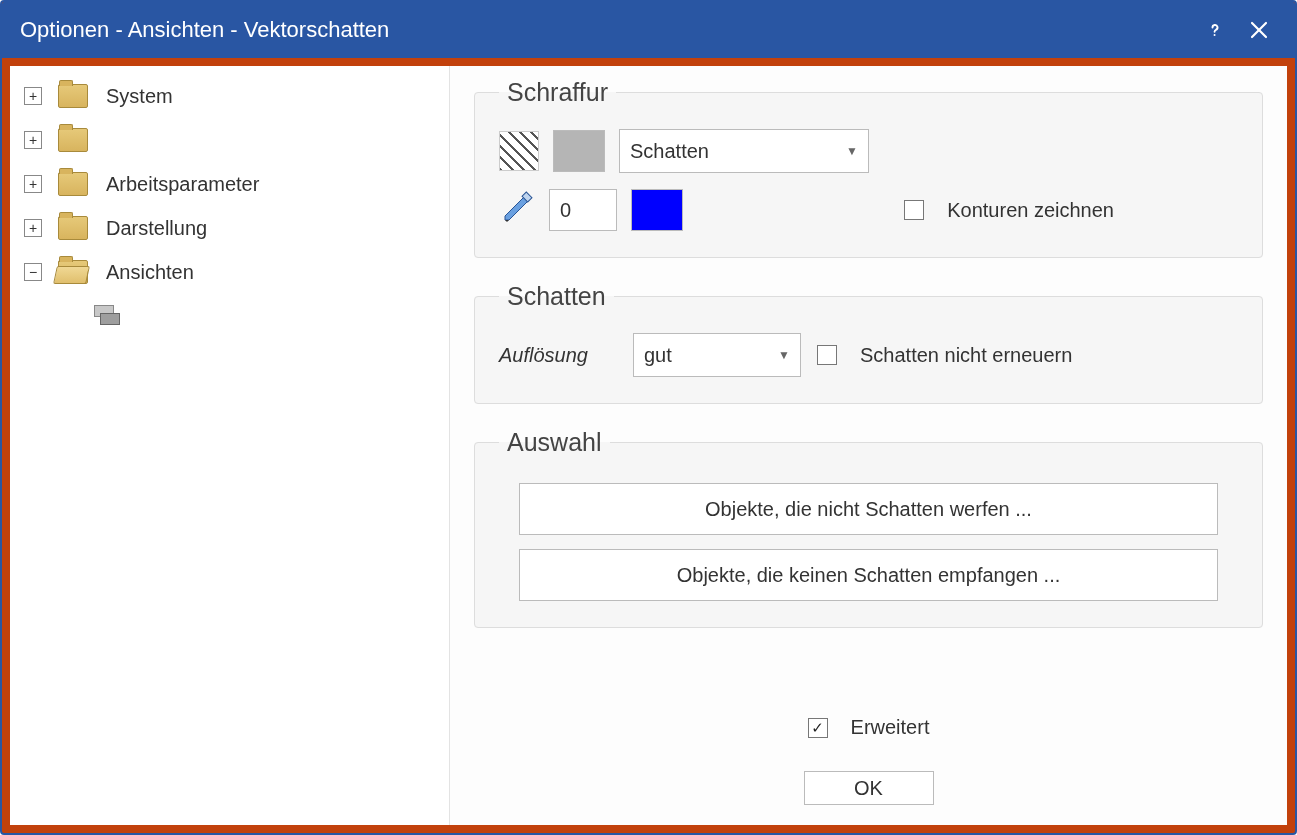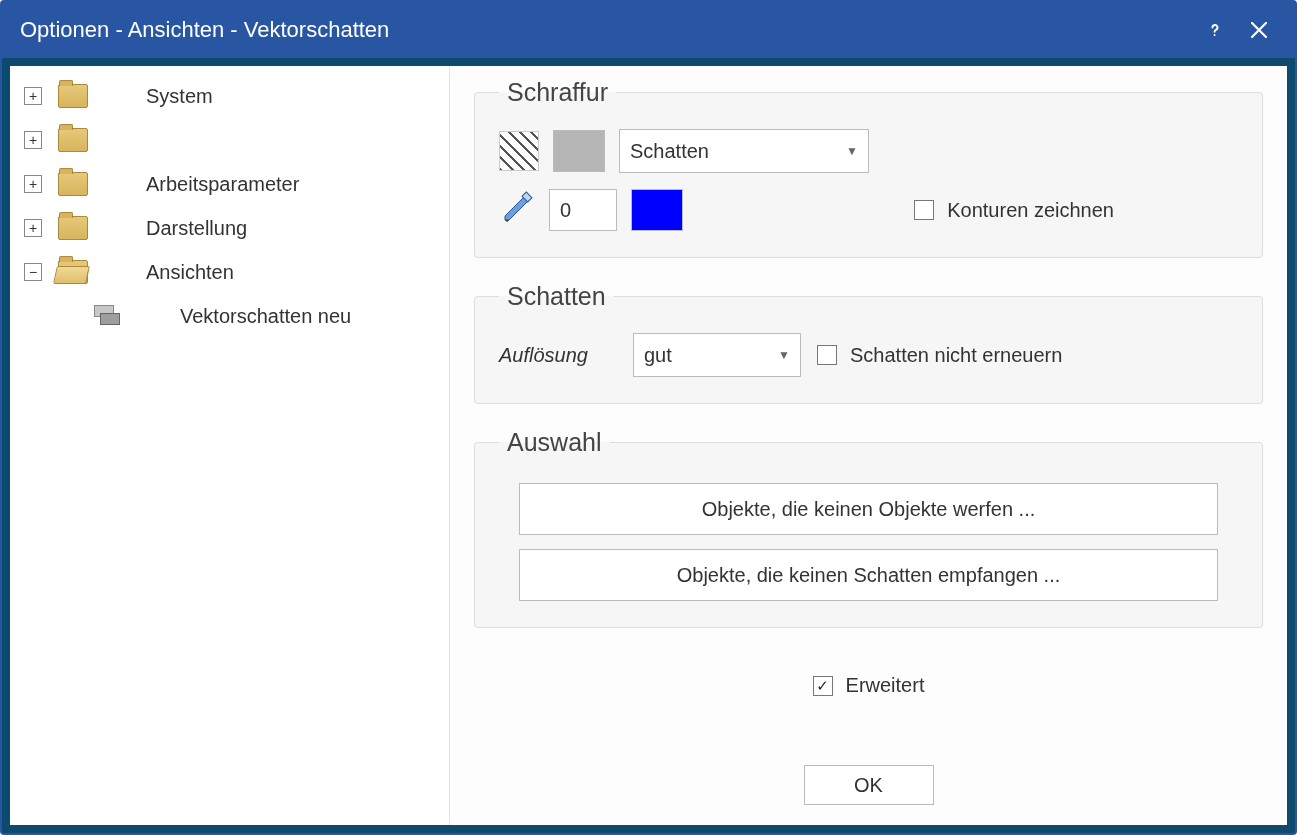--- a/index.html
+++ b/index.html
@@ -3,21 +3,21 @@
 <meta charset="utf-8">
 <style>
   * { box-sizing: border-box; }
   html, body { margin: 0; padding: 0; height: 100%; font-family: "Segoe UI", Tahoma, sans-serif; font-size: 20px; color: #333; }
   body { background: #fff; display: flex; align-items: flex-start; justify-content: flex-start; }
 
   .window {
     width: 1297px; height: 835px;
     border: 2px solid #2956a3;
     border-radius: 4px;
-    background: #0c4a6e;
+    background: #c2410c;
     display: flex; flex-direction: column;
     overflow: hidden;
   }
 
   .titlebar {
     height: 56px;
     background: #2956a3;
     color: #fff;
     display: flex; align-items: center;
     padding: 0 14px 0 18px;
@@ -78,21 +78,21 @@
     width: 26px; height: 22px; margin-right: 12px; flex-shrink: 0; position: relative;
   }
   .tree .generic-ico .a { position:absolute; width: 20px; height: 12px; background:#c8c8c8; border:1px solid #888; top:0; left:0; }
   .tree .generic-ico .b { position:absolute; width: 20px; height: 12px; background:#9e9e9e; border:1px solid #666; top:8px; left:6px; }
   .tree .doc-ico {
     width: 24px; height: 22px; margin-right: 12px; flex-shrink: 0;
     border: 2px solid #444; background: #fff; position: relative;
   }
   .tree .doc-ico::before { content:""; position:absolute; left:3px; top:3px; width:7px; height:7px; border:2px solid #444; }
 
-  .tree .label { padding: 2px 8px; border-radius: 2px; margin-left: 40px; }
+  .tree .label { padding: 2px 8px; border-radius: 2px; }
   .tree .row.selected .label { background: #d0d0d0; }
 
   .tree ul { list-style: none; margin: 0; padding: 0 0 0 40px; }
   .tree ul.deep { padding-left: 70px; }
 
   
   .content-pane {
     flex: 1; display: flex; flex-direction: column;
     padding: 12px 24px 20px 24px;
     background: #fdfdfd;
@@ -131,21 +131,21 @@
   .combo .txt { flex: 1; }
   .combo .arrow { color: #666; font-size: 12px; margin-left: 10px; }
   .combo.wide { min-width: 250px; }
 
   .numbox {
     width: 68px; height: 42px; border: 1px solid #bbb; background: #fff;
     display: flex; align-items: center; padding: 0 10px;
   }
 
   .checkbox {
-    display: flex; align-items: center; gap: 13px; cursor: pointer;
+    display: flex; align-items: center; gap: 23px; cursor: pointer;
   }
   .checkbox .box {
     width: 20px; height: 20px; border: 1px solid #777; background: #fff;
     display: flex; align-items: center; justify-content: center; font-size: 15px; line-height:1;
   }
   .checkbox .box.checked::after { content: "✓"; color: #222; }
 
   .big-btn {
     display: flex; align-items: center; justify-content: center;
     height: 52px; border: 1px solid #bbb; background: #fff;
@@ -155,24 +155,24 @@
   .auswahl-inner { padding-left: 20px; padding-right: 20px; }
 
   .footer {
     display: flex; align-items: center; gap: 16px;
     padding-top: 6px;
     margin-top: auto;
     flex-direction: column;
   }
   .footer .spacer { flex: 1; }
   .btn {
-    min-width: 130px; height: 40px;
+    min-width: 130px; height: 34px;
     border: 1px solid #bbb; background: #fff;
     display: flex; align-items: center; justify-content: center;
-    cursor: pointer; font-size: 20px; margin-top: 36px;
+    cursor: pointer; font-size: 20px;
   }
 </style>
 </head>
 <body>
 
 <div class="window">
 
   <div class="titlebar">
     <div class="title">Optionen - Ansichten - Vektorschatten</div>
     <div class="tb-btn">
@@ -226,21 +226,20 @@
             <div class="folder-open-ico"></div>
             <span class="label">Ansichten</span>
           </div>
           <ul class="deep">
             <li>
               <div class="row">
                 <div class="generic-ico">
                     <div class="a"></div>
                     <div class="b"></div>
                   </div>
-                <span class="label">Vektorschatten neu</span>
               </div>
             </li>
           </ul>
         </li>
       </ul>
     </div>
 
     <div class="content-pane">
 
       <fieldset class="group">
@@ -288,21 +287,21 @@
             <span class="box"></span>
             <span>Schatten nicht erneuern</span>
           </label>
         </div>
       </fieldset>
 
       <fieldset class="group">
         <legend>Auswahl</legend>
         <div class="auswahl-inner">
           <div class="big-btn">
-            <span>Objekte, die keinen Objekte werfen ...</span>
+            <span>Objekte, die nicht Schatten werfen ...</span>
           </div>
           <div class="big-btn">
             <span>Objekte, die keinen Schatten empfangen ...</span>
           </div>
         </div>
       </fieldset>
 
       <div class="footer">
         <label class="checkbox">
           <span class="box checked"></span>

